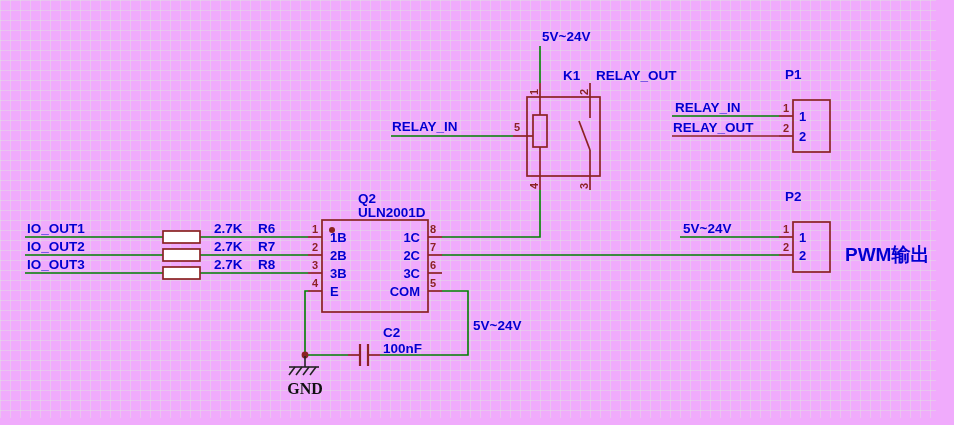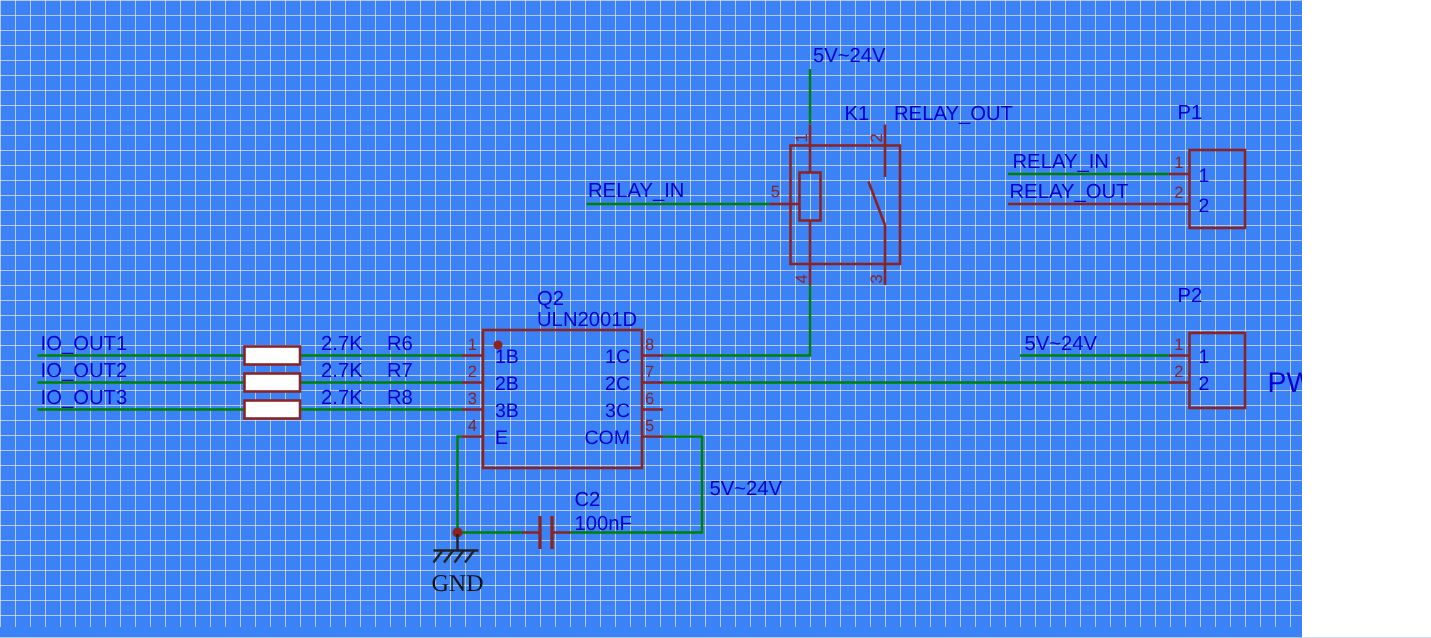--- a/index.html
+++ b/index.html
@@ -1,17 +1,17 @@
 <!DOCTYPE html>
 <html><head>
 <meta charset="utf-8">
 <style>
   html,body{margin:0;padding:0;background:#ffffff;}
-  .stage{position:relative;width:868px;height:425px;background:#3b82f6;overflow:hidden;
-         font-family:"Liberation Sans","DejaVu Sans",sans-serif;}
+  .stage{position:relative;width:954px;height:425px;background:#f0abfc;overflow:hidden;
+         font-family:"Liberation Sans","DejaVu Sans",sans-serif;font-weight:bold;}
   svg text{font-family:"Liberation Sans","DejaVu Sans",sans-serif;}
   svg text.serif{font-family:"Liberation Serif","DejaVu Serif",serif;}
 </style>
 </head>
 <body>
 
 <div class="stage">
 <svg width="954" height="425" viewBox="0 0 954 425">
   <defs>
     <pattern id="grid" width="10" height="10" patternUnits="userSpaceOnUse">

